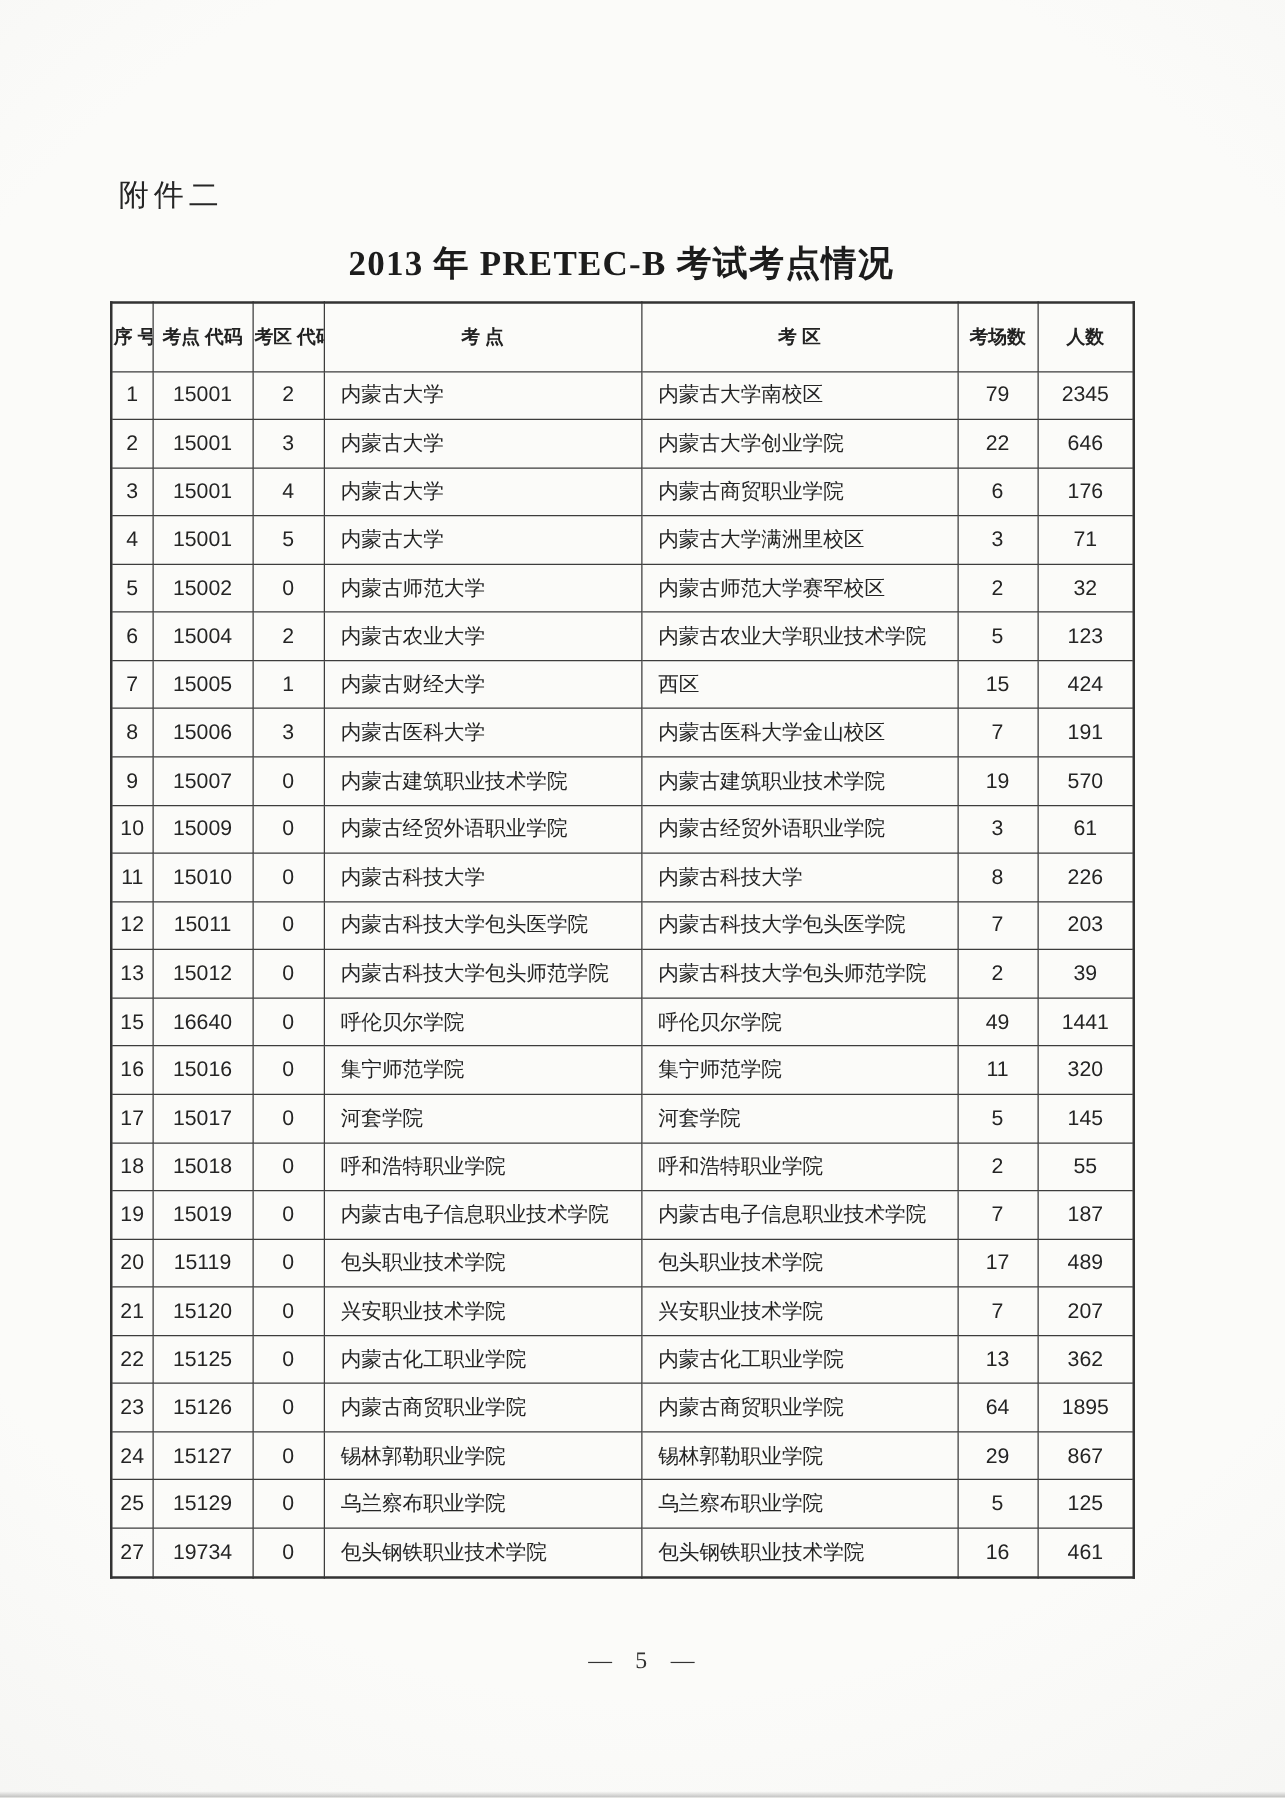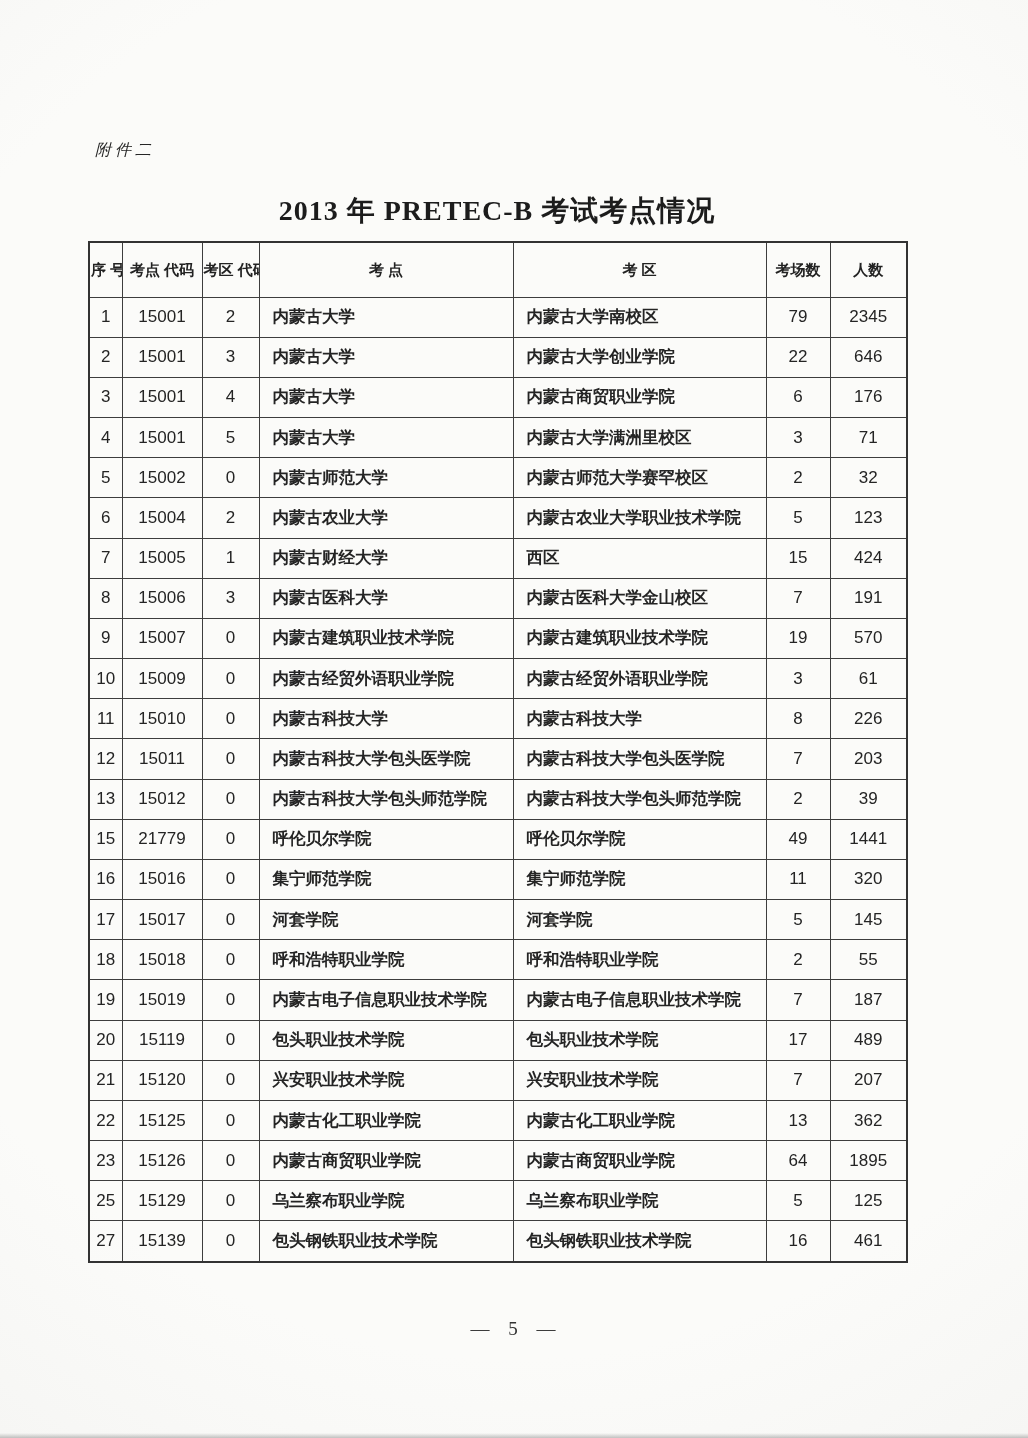--- a/index.html
+++ b/index.html
@@ -16,21 +16,21 @@
     color:#2b2b2b;
     overflow:hidden;
   }
   .page::after{ 
     content:"";
     position:absolute;left:0;bottom:0;width:100%;height:5px;
     background:linear-gradient(to bottom, rgba(0,0,0,0) 0%, rgba(90,90,90,.35) 100%);
   }
   .attachment-label{
     position:absolute;left:95px;top:140px;
-    font-size:16px;letter-spacing:4px;color:#262626;font-style:italic;
+    font-size:24px;letter-spacing:4px;color:#262626;
   }
   .doc-title{
     position:absolute;left:88px;top:192px;width:818px;
     text-align:center;
     font-size:28px;font-weight:bold;color:#1c1c1c;
     letter-spacing:1px;
   }
   table.exam-table{
     position:absolute;left:88px;top:241px;
     width:818px;height:1022px;
@@ -57,21 +57,20 @@
   }
   td.c-num{
     text-align:center;
     font-family:"Liberation Sans","DejaVu Sans",sans-serif;
     font-size:17px;
   }
   td.c-text{
     text-align:left;padding-left:13px;
     font-family:"Liberation Serif","DejaVu Serif",serif;
     font-size:16.5px;
-    font-weight:bold;
   }
   col.w0{width:33px;} col.w1{width:80px;} col.w2{width:57px;}
   col.w3{width:254px;} col.w4{width:253px;} col.w5{width:64px;} col.w6{width:77px;}
   .page-number{
     position:absolute;left:0;top:1318px;width:1028px;
     text-align:center;font-size:19px;color:#333;
     letter-spacing:2px;word-spacing:10px;
     font-family:"Liberation Serif","DejaVu Serif",serif;
   }
 </style>
@@ -221,21 +220,21 @@
           <td class="c-num">13</td>
           <td class="c-num">15012</td>
           <td class="c-num">0</td>
           <td class="c-text">内蒙古科技大学包头师范学院</td>
           <td class="c-text">内蒙古科技大学包头师范学院</td>
           <td class="c-num">2</td>
           <td class="c-num">39</td>
         </tr>
         <tr>
           <td class="c-num">15</td>
-          <td class="c-num">21779</td>
+          <td class="c-num">16640</td>
           <td class="c-num">0</td>
           <td class="c-text">呼伦贝尔学院</td>
           <td class="c-text">呼伦贝尔学院</td>
           <td class="c-num">49</td>
           <td class="c-num">1441</td>
         </tr>
         <tr>
           <td class="c-num">16</td>
           <td class="c-num">15016</td>
           <td class="c-num">0</td>
@@ -301,31 +300,40 @@
         <tr>
           <td class="c-num">23</td>
           <td class="c-num">15126</td>
           <td class="c-num">0</td>
           <td class="c-text">内蒙古商贸职业学院</td>
           <td class="c-text">内蒙古商贸职业学院</td>
           <td class="c-num">64</td>
           <td class="c-num">1895</td>
         </tr>
         <tr>
+          <td class="c-num">24</td>
+          <td class="c-num">15127</td>
+          <td class="c-num">0</td>
+          <td class="c-text">锡林郭勒职业学院</td>
+          <td class="c-text">锡林郭勒职业学院</td>
+          <td class="c-num">29</td>
+          <td class="c-num">867</td>
+        </tr>
+        <tr>
           <td class="c-num">25</td>
           <td class="c-num">15129</td>
           <td class="c-num">0</td>
           <td class="c-text">乌兰察布职业学院</td>
           <td class="c-text">乌兰察布职业学院</td>
           <td class="c-num">5</td>
           <td class="c-num">125</td>
         </tr>
         <tr>
           <td class="c-num">27</td>
-          <td class="c-num">15139</td>
+          <td class="c-num">19734</td>
           <td class="c-num">0</td>
           <td class="c-text">包头钢铁职业技术学院</td>
           <td class="c-text">包头钢铁职业技术学院</td>
           <td class="c-num">16</td>
           <td class="c-num">461</td>
         </tr>
       </tbody>
   </table>
 
   <div class="page-number">— 5 —</div>

